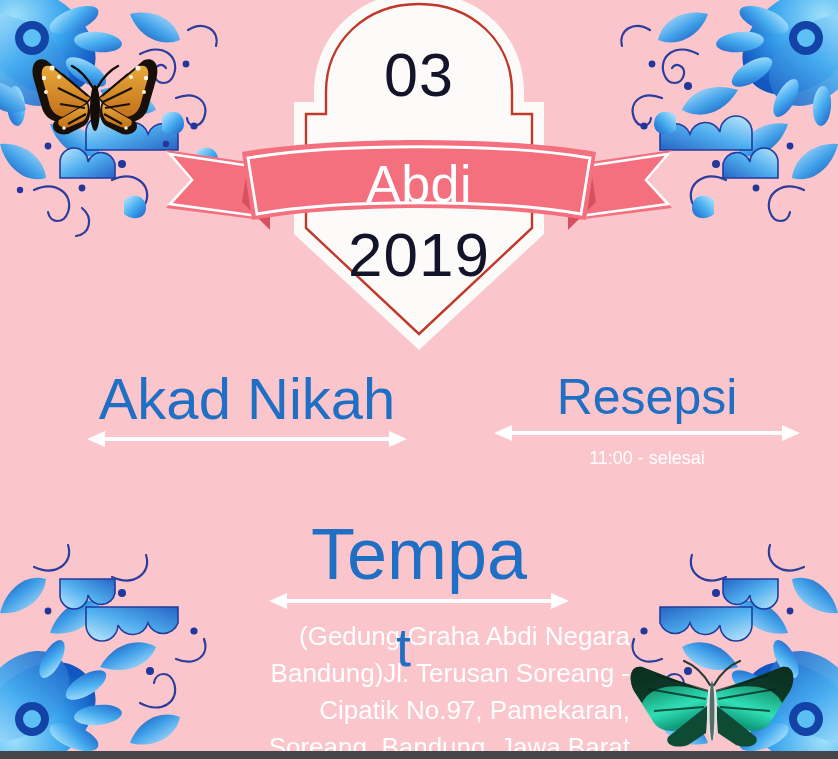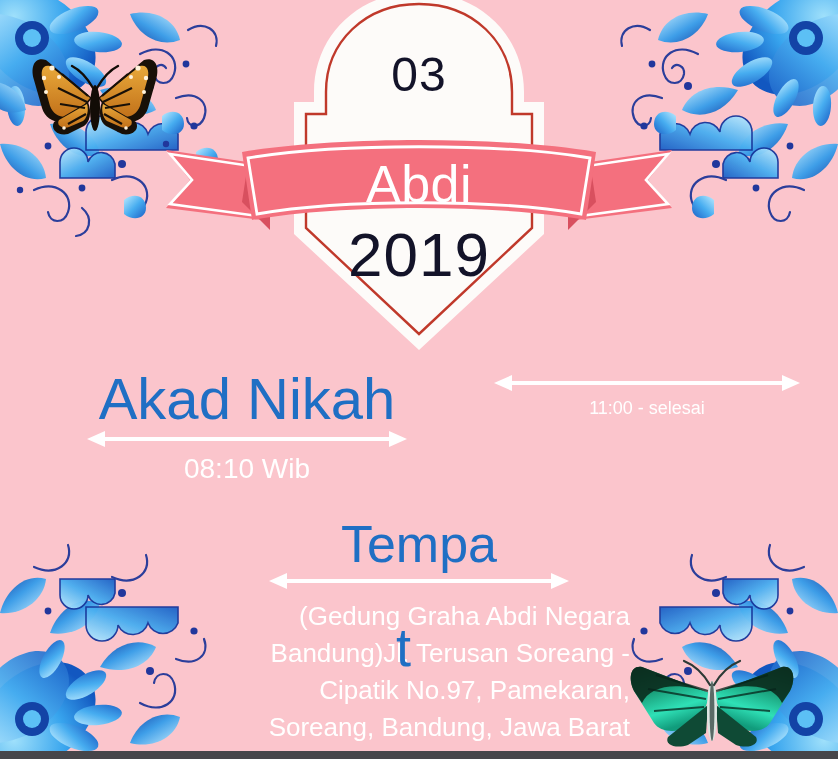--- a/index.html
+++ b/index.html
@@ -47,21 +47,21 @@
   .shield-text {
     position: absolute;
     left: 0;
     width: 100%;
     text-align: center;
     color: #131329;
     font-family: "Liberation Sans", sans-serif;
     font-weight: 400;
     letter-spacing: 1px;
   }
-  #date-day  { top: 54px;  font-size: 48px; line-height: 74px; }
+  #date-day  { top: 54px;  font-size: 61px; line-height: 74px; }
   #date-year { top: 240px; font-size: 62px; line-height: 62px; text-align: center; }
 
   
   #ribbon {
     position: absolute;
     left: 166px;
     top: 134px;
     width: 506px;
     height: 104px;
   }
@@ -101,21 +101,21 @@
 
   #ev-akad        { left: 52px;  top: 370px; width: 390px; }
   #ev-akad .event-title { font-size: 58px; }
   #ev-akad .event-time  { font-size: 28px; margin-top: 6px; }
 
   #ev-resepsi     { left: 462px; top: 372px; width: 370px; }
   #ev-resepsi .event-title { font-size: 50px; }
   #ev-resepsi .event-time  { font-size: 18px; margin-top: 7px; }
 
   #ev-tempat      { left: 200px; top: 518px; width: 438px; }
-  #ev-tempat .event-title { font-size: 52px; }
+  #ev-tempat .event-title { font-size: 72px; }
 
   .venue {
     color: #FFFFFF;
     font-size: 26px;
     line-height: 37px;
     text-align: right;
     margin-top: 8px;
     padding: 0 8px;
   }
 
@@ -487,24 +487,24 @@
     <div id="date-month">Abdi</div>
   </div>
 
   <div class="event" id="ev-akad">
     <div class="event-title">Akad Nikah</div>
     <svg class="arrow" width="320" height="18" viewBox="0 0 320 18" style="margin:2px auto 0;">
       <line x1="14" y1="9" x2="306" y2="9" stroke="#FFFFFF" stroke-width="4"></line>
       <polygon points="0,9 18,1 18,17" fill="#FFFFFF"></polygon>
       <polygon points="320,9 302,1 302,17" fill="#FFFFFF"></polygon>
     </svg>
-    <div class="event-time">08:10 Wib</div>
   </div>
 
   <div class="event" id="ev-resepsi">
+    <div class="event-title">Resepsi</div>
     <svg class="arrow" width="306" height="18" viewBox="0 0 306 18" style="margin:2px auto 0;">
       <line x1="14" y1="9" x2="292" y2="9" stroke="#FFFFFF" stroke-width="4"></line>
       <polygon points="0,9 18,1 18,17" fill="#FFFFFF"></polygon>
       <polygon points="306,9 288,1 288,17" fill="#FFFFFF"></polygon>
     </svg>
     <div class="event-time">11:00 - selesai</div>
   </div>
 
   <div class="event" id="ev-tempat">
     <div class="event-title">Tempa</div>

